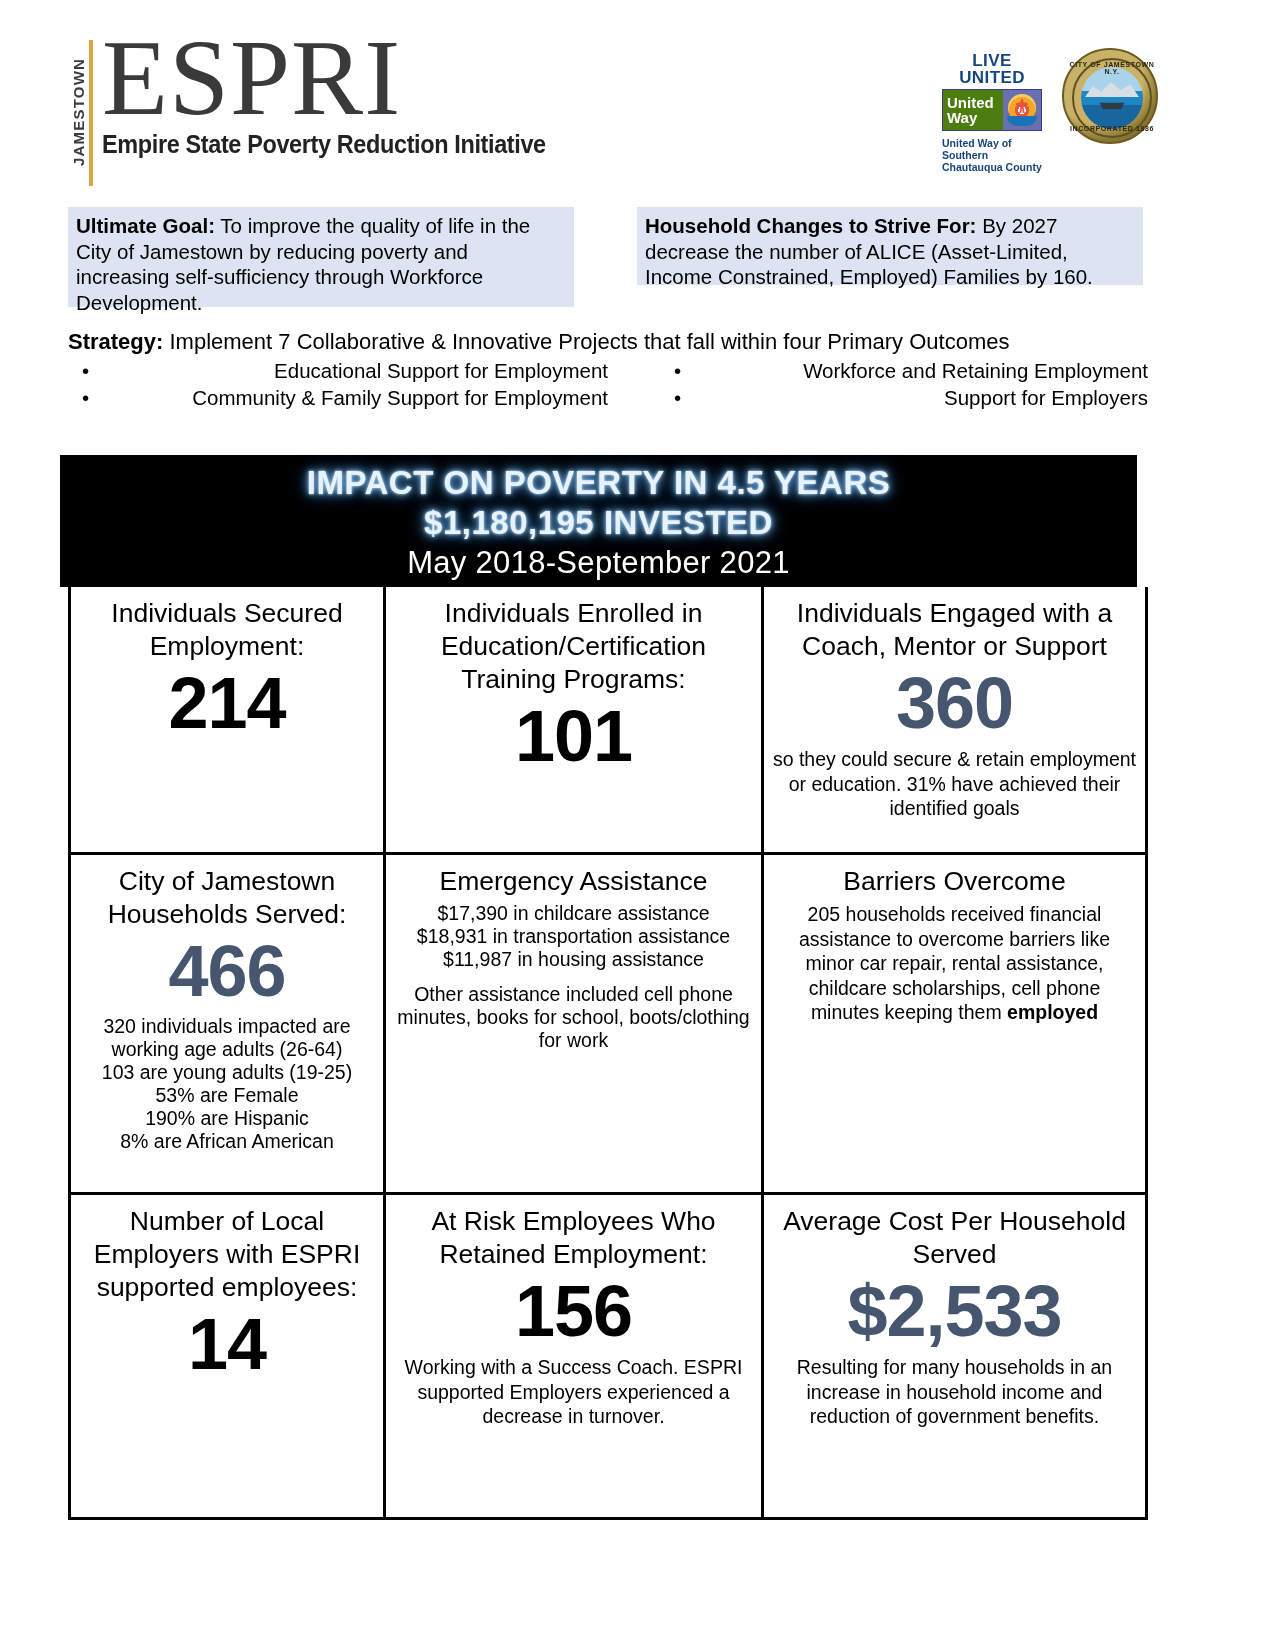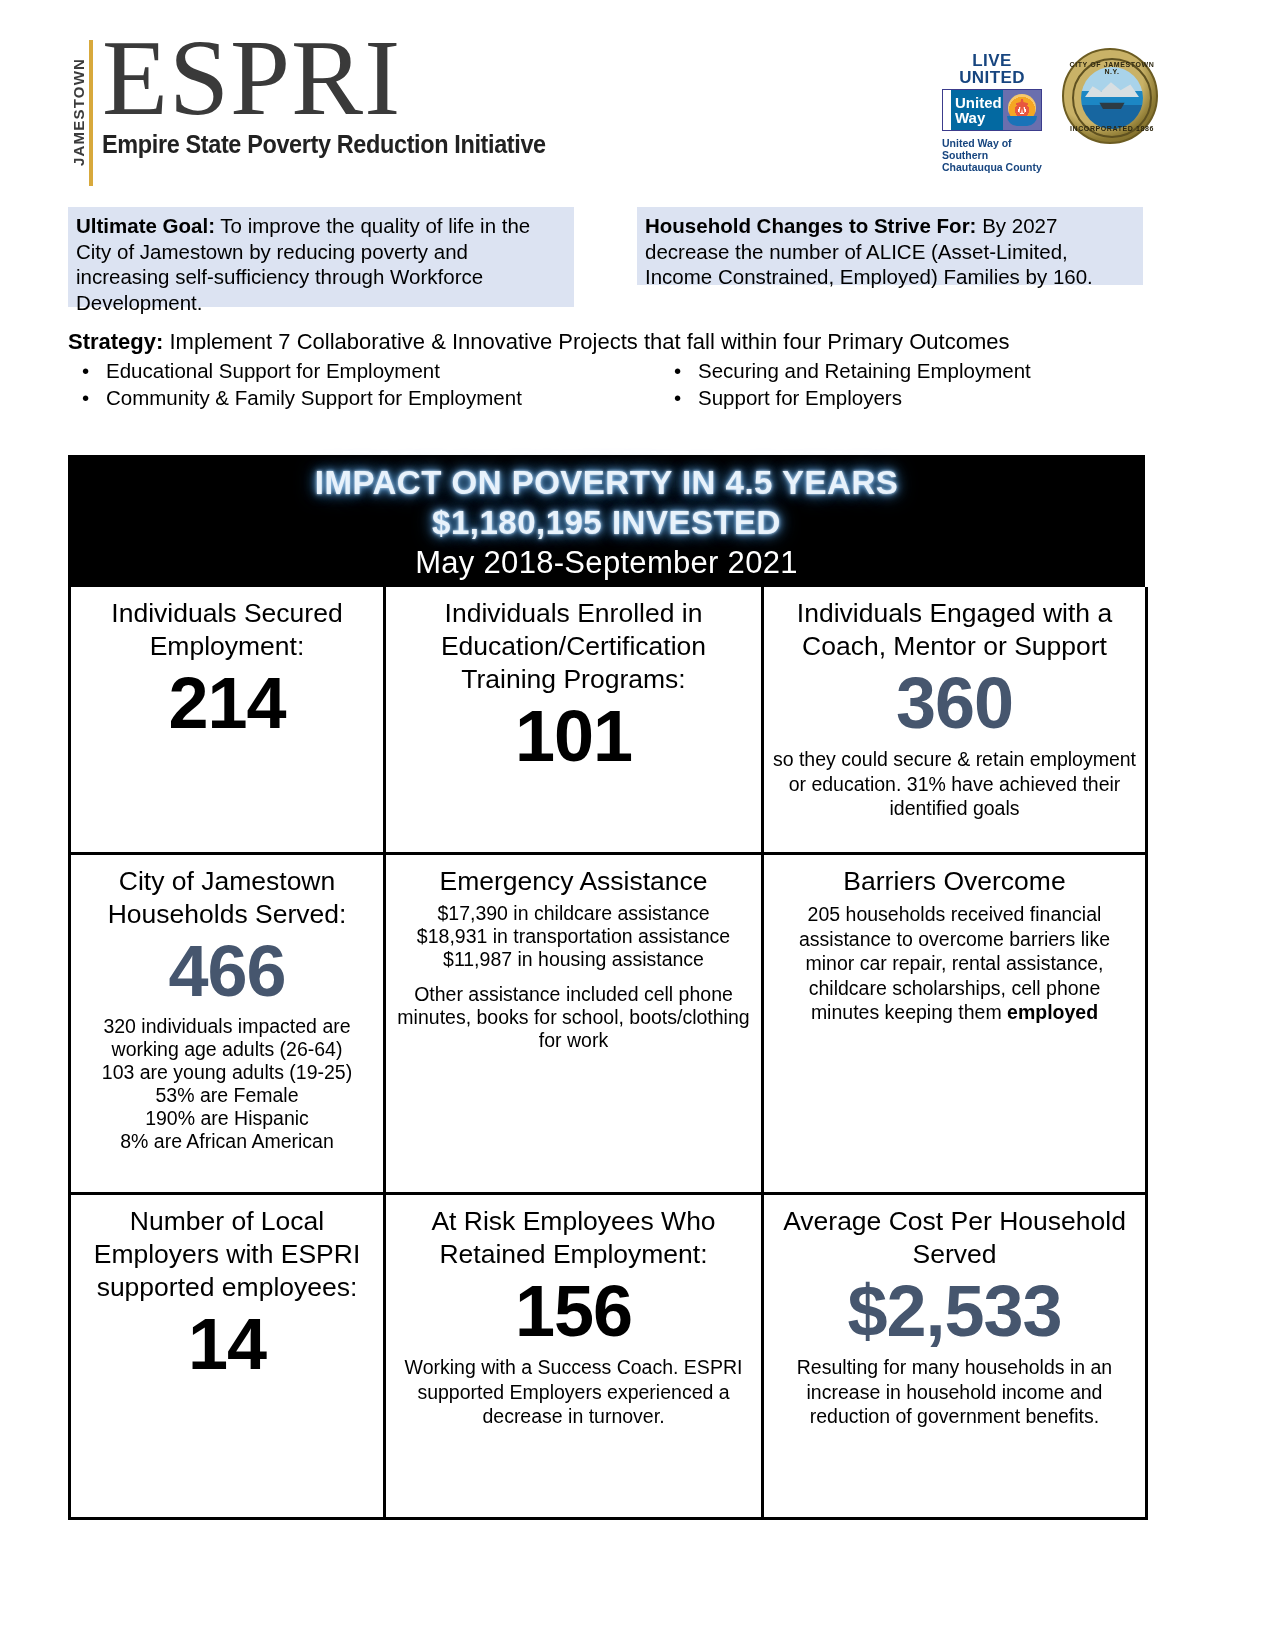--- a/index.html
+++ b/index.html
@@ -94,33 +94,32 @@
     letter-spacing: 0.4px;
     line-height: 1;
     margin-bottom: 3px;
   }
   .uw-badge {
     display: flex;
     height: 40px;
     border: 1px solid #3c3c8c;
   }
   .uw-badge-left {
-    background: #0369a1;
+    background: #4d7c0f;
     color: #ffffff;
     font-weight: bold;
     font-size: 15px;
     line-height: 15px;
     flex: 1 1 auto;
     display: flex;
     flex-direction: column;
     justify-content: center;
     align-items: flex-start;
     padding-left: 4px;
     text-align: left;
-    margin-left: 8px;
   }
   .uw-badge-right {
     width: 38px;
     background: #6a6fae;
     position: relative;
   }
   .uw-sun {
     position: absolute;
     left: 5px; top: 4px;
     width: 28px; height: 28px;
@@ -247,26 +246,26 @@
     font-size: 20.5px;
     line-height: 27px;
   }
   .bullet-dot {
     width: 38px;
     flex: 0 0 38px;
     text-align: left;
     padding-left: 14px;
     box-sizing: border-box;
   }
-  .bullet-text { flex: 1 1 auto; }
+  .bullet-text { flex: 1 1 auto; text-align: right; }
 
   
   .banner {
     position: absolute;
-    left: 68px; top: 455px;
+    left: 60px; top: 455px;
     width: 1077px;
     height: 132px;
     background: #000000;
     text-align: center;
     box-sizing: border-box;
     padding-top: 8px;
   }
   .banner-l1, .banner-l2 {
     font-weight: bold;
     font-size: 33px;
@@ -396,21 +395,21 @@
           <span class="bullet-text">Educational Support for Employment</span>
         </div>
         <div class="bullet-item">
           <span class="bullet-dot">•</span>
           <span class="bullet-text">Community &amp; Family Support for Employment</span>
         </div>
       </div>
       <div class="bullet-col col-right">
         <div class="bullet-item">
           <span class="bullet-dot">•</span>
-          <span class="bullet-text">Securing and Retaining Employment</span>
+          <span class="bullet-text">Workforce and Retaining Employment</span>
         </div>
         <div class="bullet-item">
           <span class="bullet-dot">•</span>
           <span class="bullet-text">Support for Employers</span>
         </div>
       </div>
     </div>
   </div>
 
   <div class="banner">

